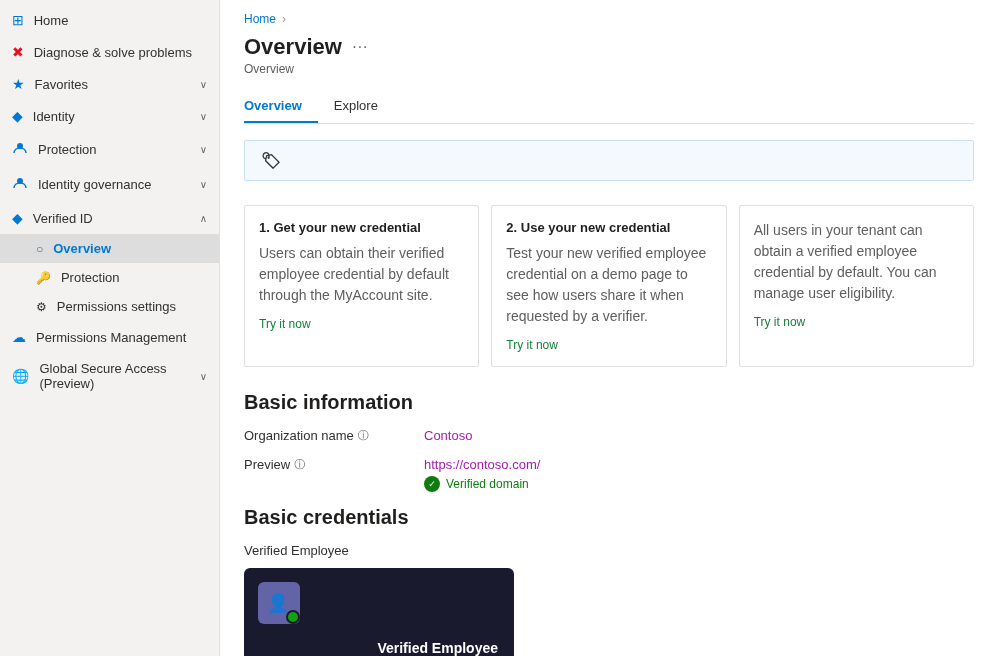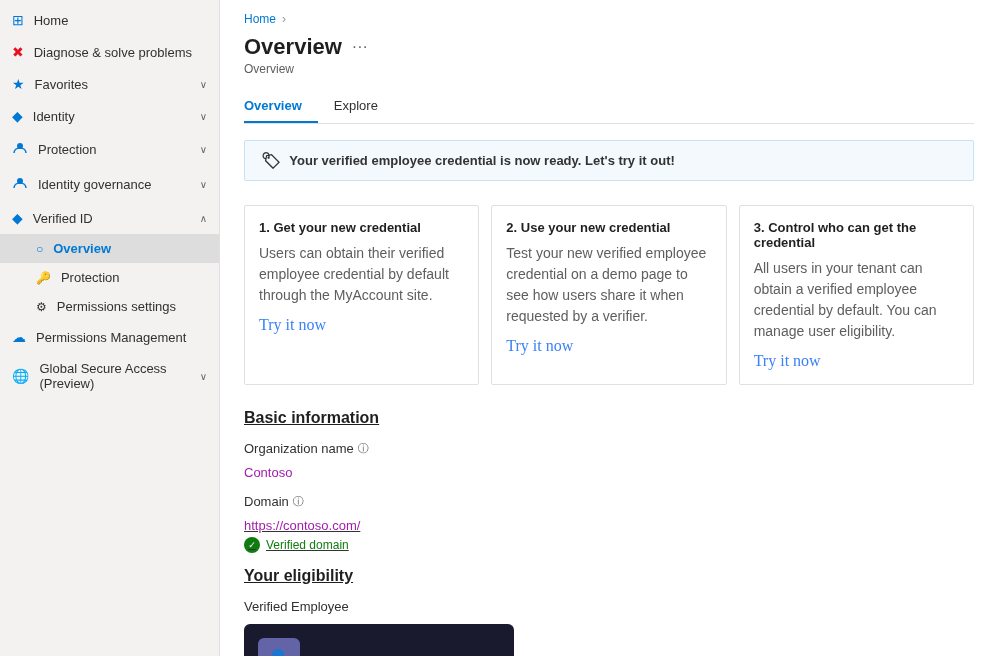--- a/index.html
+++ b/index.html
@@ -104,28 +104,28 @@
     .cards { display: flex; gap: 12px; margin-bottom: 24px; margin-top: 24px; }
     .card {
       border: 1px solid #e0e0e0;
       border-radius: 2px;
       padding: 14px;
       flex: 1;
       min-width: 0;
     }
     .card-title { font-size: 13px; font-weight: 600; margin-bottom: 8px; color: #201f1e; }
     .card-text { font-size: 14px; color: #605e5c; margin-bottom: 10px; line-height: 1.5; }
-    .card-link { color: #3b82f6; font-size: 16px; cursor: pointer; text-decoration: none; font-family: Liberation Serif, serif; }
-
-    
-    .section-title { font-size: 16px; font-weight: 600; margin-bottom: 14px; color: #201f1e; text-decoration: underline; }
-    .info-row { display: flex; align-items: flex-start; margin-bottom: 14px; gap: 9px; flex-direction: column; }
+    .card-link { color: #15803d; font-size: 12px; cursor: pointer; text-decoration: none; }
+
+    
+    .section-title { font-size: 20px; font-weight: 600; margin-bottom: 14px; color: #201f1e; }
+    .info-row { display: flex; align-items: flex-start; margin-bottom: 14px; gap: 0; }
     .info-label { width: 180px; font-size: 13px; color: #323130; display: flex; align-items: center; gap: 4px; }
     .info-value { font-size: 13px; color: #a21caf; }
-    .info-value-stack { display: flex; flex-direction: column; gap: 4px; text-decoration: underline; }
+    .info-value-stack { display: flex; flex-direction: column; gap: 4px; }
     .verified-badge { display: flex; align-items: center; gap: 6px; font-size: 12px; color: #107c10; }
     .verified-dot { width: 16px; height: 16px; background: #107c10; border-radius: 50%; display: flex; align-items: center; justify-content: center; color: white; font-size: 9px; }
 
     .info-icon { color: #605e5c; font-size: 11px; cursor: pointer; }
 
     
     .cred-section { margin-top: 8px; }
     .cred-subtitle { font-size: 13px; color: #323130; margin-bottom: 10px; font-weight: 400; }
 
     
@@ -268,76 +268,71 @@
   </div>
   <div class="page-subtitle">Overview</div>
 
   <div class="tabs">
     <div class="tab active">Overview</div>
     <div class="tab">Explore</div>
   </div>
 
   <div class="banner">
     <span style="font-size:16px;">🏷</span>
-    <span>Your verified employee credential is now ready. Let's try it out!</span>
   </div>
 
   <div class="cards">
     <div class="card">
       <div class="card-title">
         <span>1.</span>
         <span>Get your new credential</span>
       </div>
       <div class="card-text">Users can obtain their verified employee credential by default through the MyAccount site.</div>
       <a class="card-link">Try it now</a>
     </div>
     <div class="card">
       <div class="card-title">
         <span>2.</span>
         <span>Use your new credential</span>
       </div>
       <div class="card-text">Test your new verified employee credential on a demo page to see how users share it when requested by a verifier.</div>
       <a class="card-link">Try it now</a>
     </div>
     <div class="card">
-      <div class="card-title">
-        <span>3.</span>
-        <span>Control who can get the credential</span>
-      </div>
       <div class="card-text">All users in your tenant can obtain a verified employee credential by default. You can manage user eligibility.</div>
       <a class="card-link">Try it now</a>
     </div>
   </div>
 
   <div class="section-title">Basic information</div>
 
   <div class="info-row">
     <div class="info-label">
       <span>Organization name</span>
       <span class="info-icon">ⓘ</span>
     </div>
     <div class="info-value">Contoso</div>
   </div>
 
   <div class="info-row">
     <div class="info-label">
-      <span>Domain</span>
+      <span>Preview</span>
       <span class="info-icon">ⓘ</span>
     </div>
     <div class="info-value-stack">
       <a class="info-value" style="text-decoration:none;">https://contoso.com/</a>
       <div class="verified-badge">
         <div class="verified-dot">✓</div>
         <span>Verified domain</span>
       </div>
     </div>
   </div>
 
   <div class="cred-section">
-    <div class="section-title">Your eligibility</div>
+    <div class="section-title">Basic credentials</div>
     <div class="cred-subtitle">Verified Employee</div>
 
     <div class="cred-card">
       <div class="cred-card-avatar">
         <span>👤</span>
       </div>
       <div class="cred-card-green-dot"></div>
       <div class="cred-card-title">Verified Employee</div>
 
     </div>

